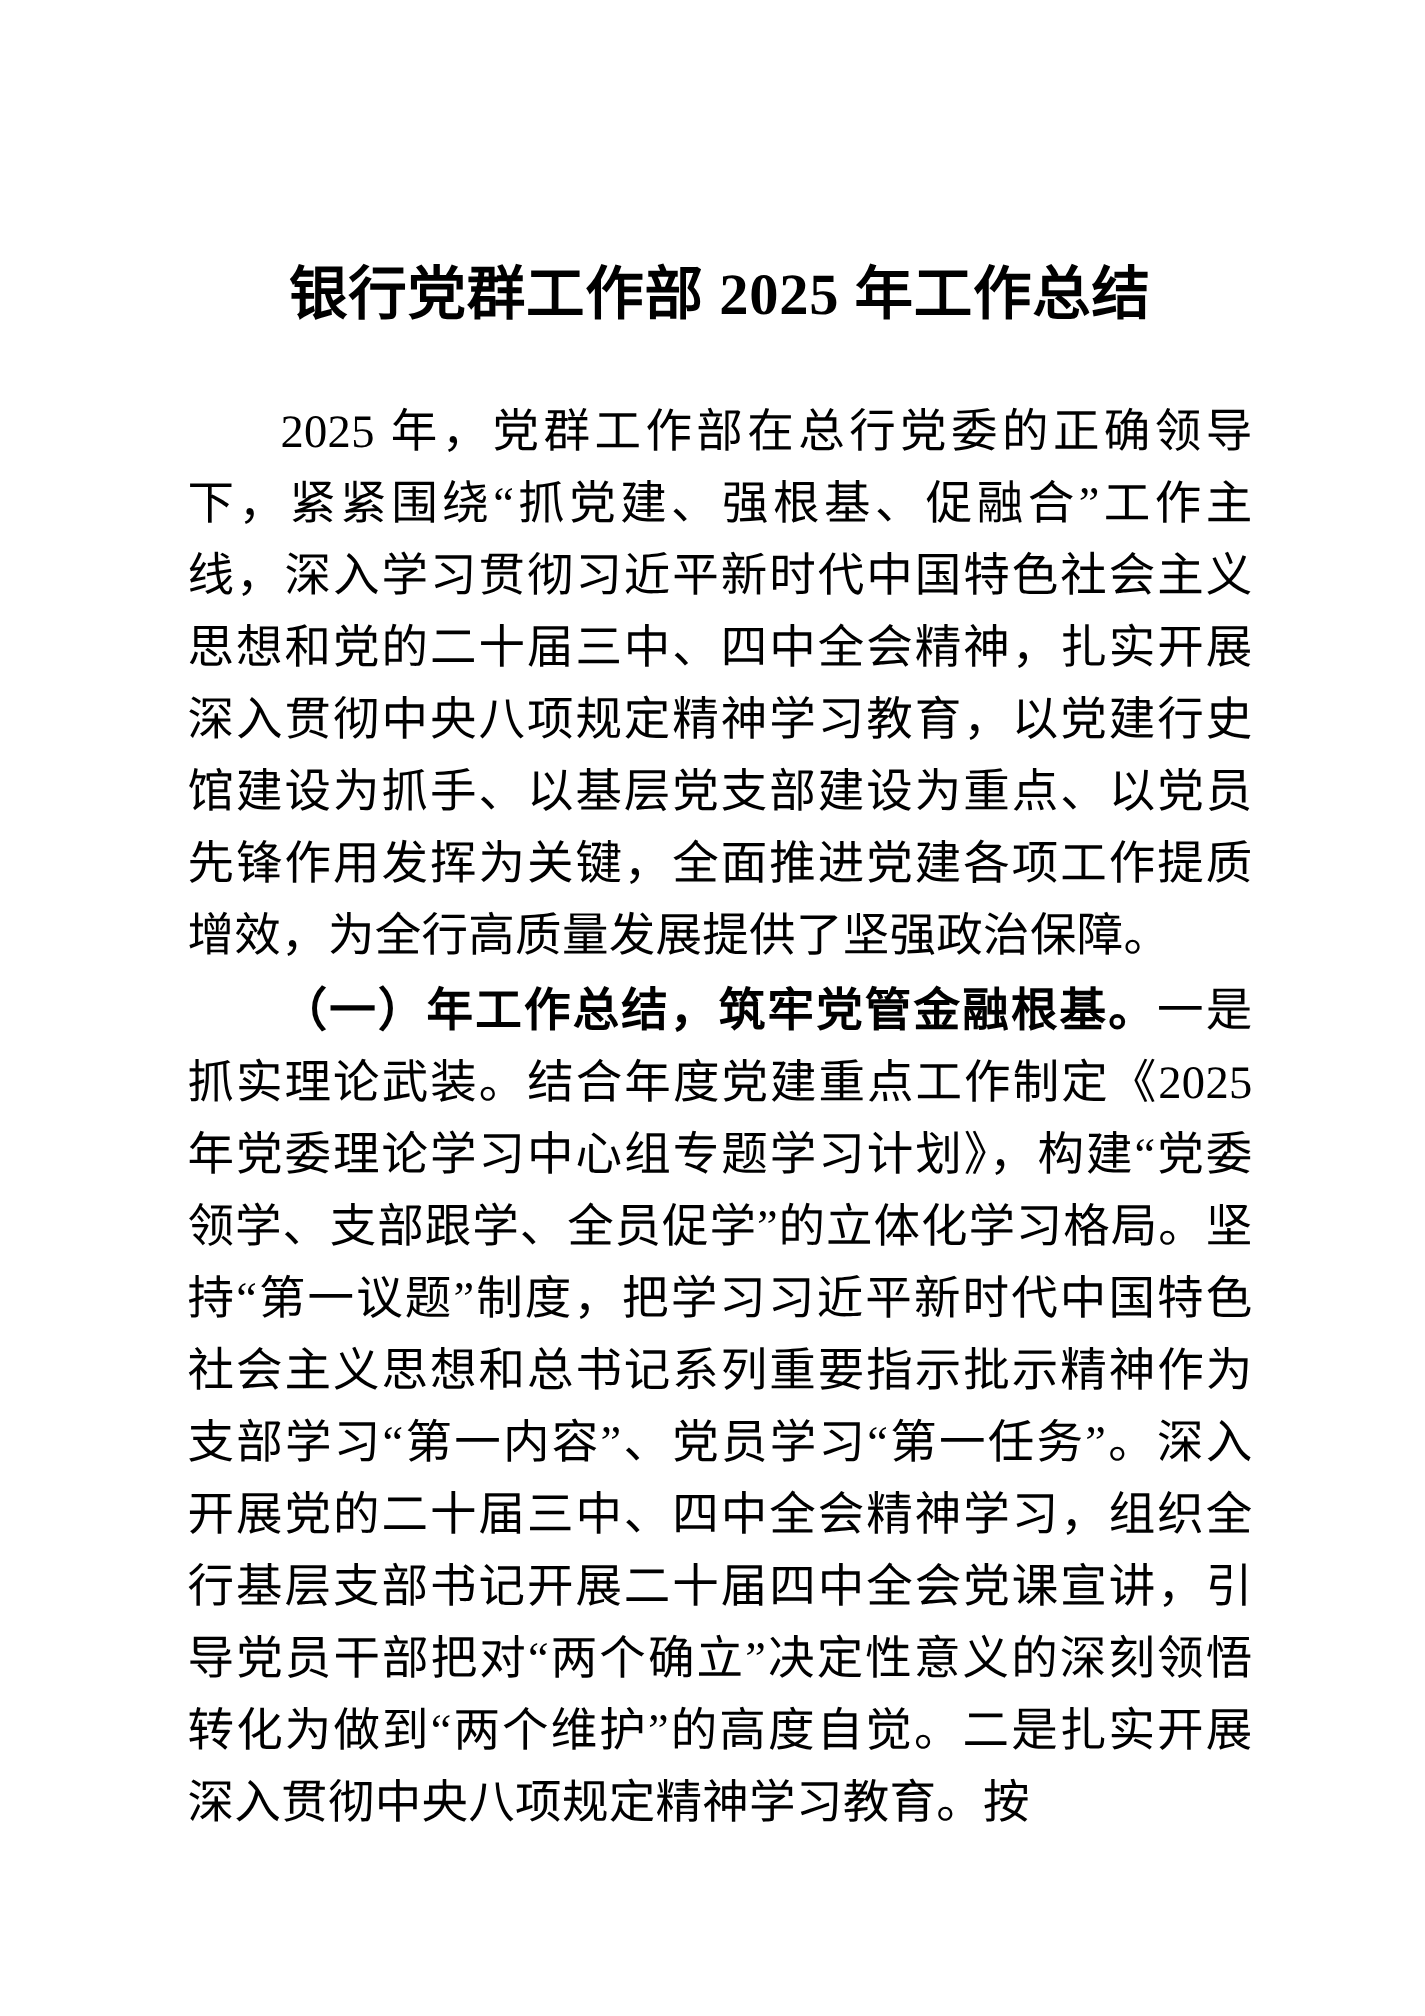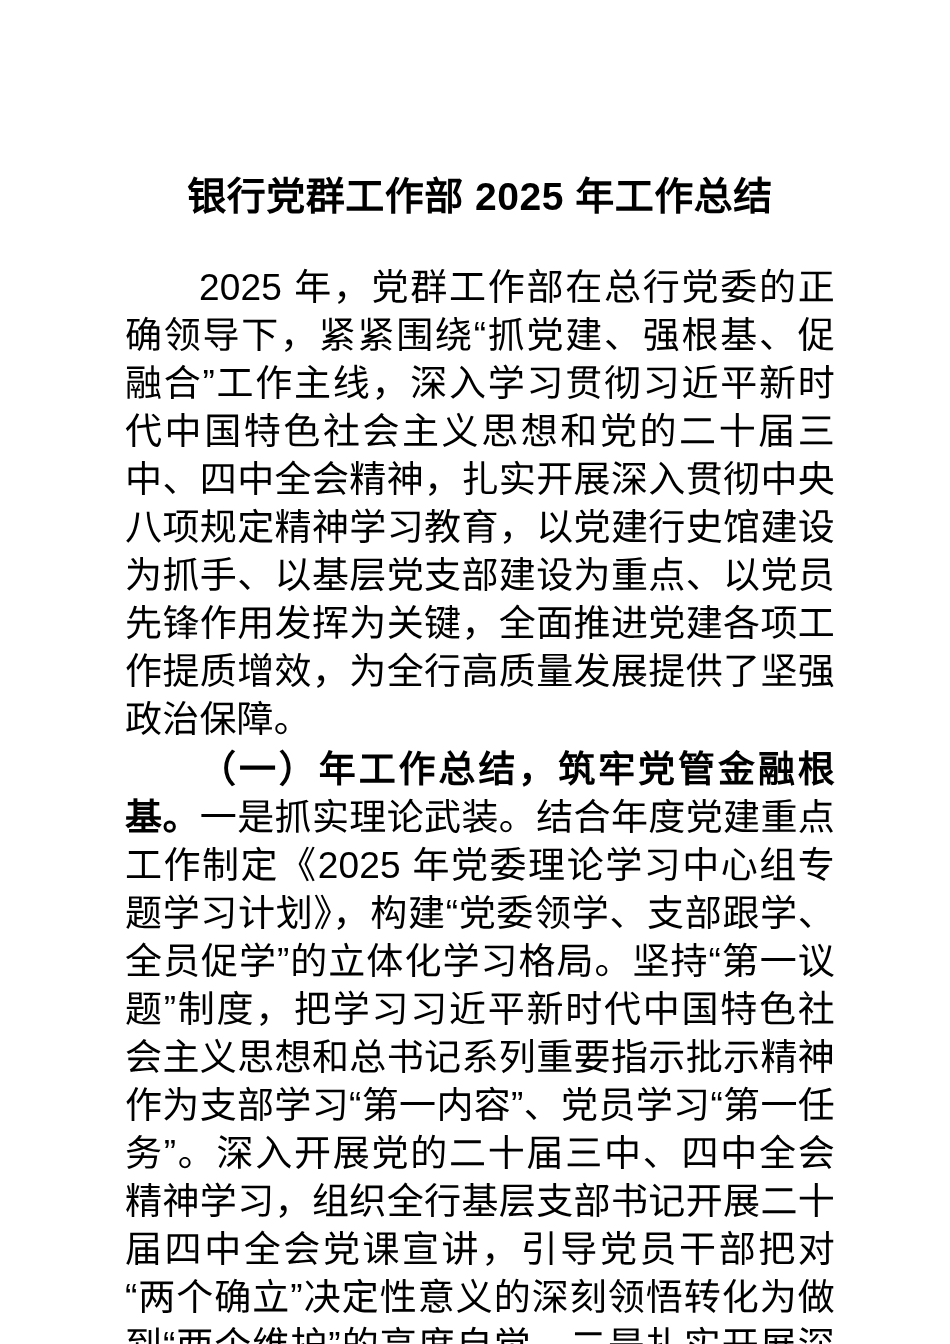--- a/index.html
+++ b/index.html
@@ -10,21 +10,21 @@
   }
 
   .page {
     position: relative;
     width: 950px;
     height: 1344px;
     margin: 0 auto;
     background: #ffffff;
     box-sizing: border-box;
     overflow: hidden;
-    font-family: Liberation Sans, sans-serif;
+    font-family: Liberation Serif, serif;
     color: #000000;
     -webkit-font-smoothing: antialiased;
   }
 
   .page-body {
     position: absolute;
     left: 125px;
     top: 0;
     width: 710px;
   }
@@ -34,21 +34,21 @@
     font-weight: 700;
     line-height: 50px;
     text-align: center;
     letter-spacing: 0.5px;
     margin: 0;
     padding-top: 172px;
     white-space: nowrap;
   }
 
   .para {
-    font-size: 37px;
+    font-size: 31px;
     line-height: 48px;
     text-align: justify;
     text-justify: inter-character;
     text-align-last: left;
     margin: 0;
     letter-spacing: 0.2px;
   }
 
   .para.indent {
     text-indent: 2em;

